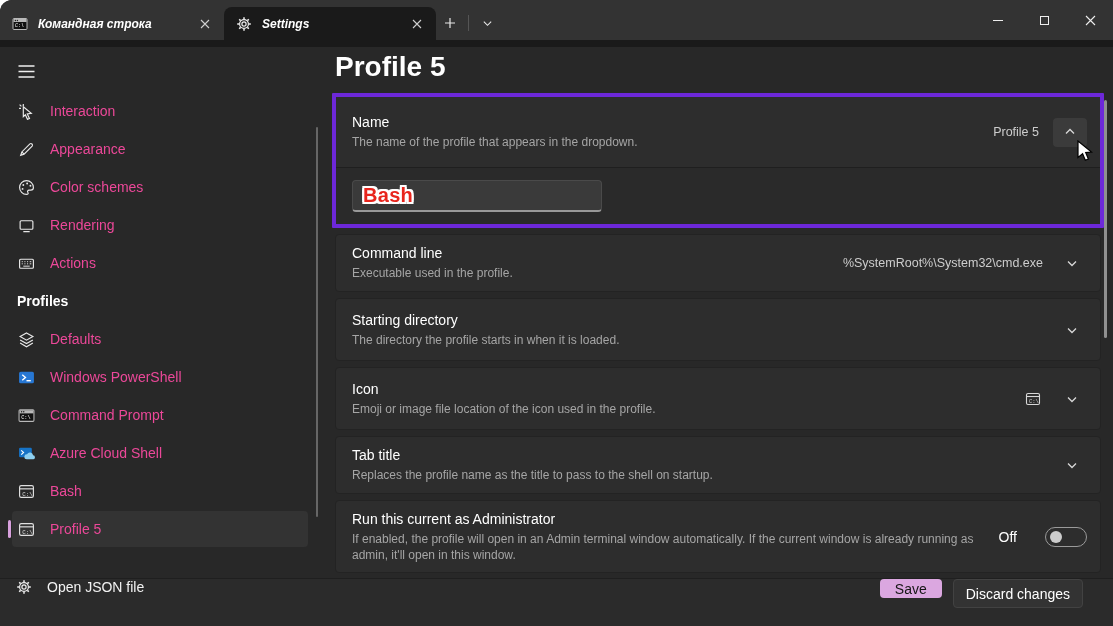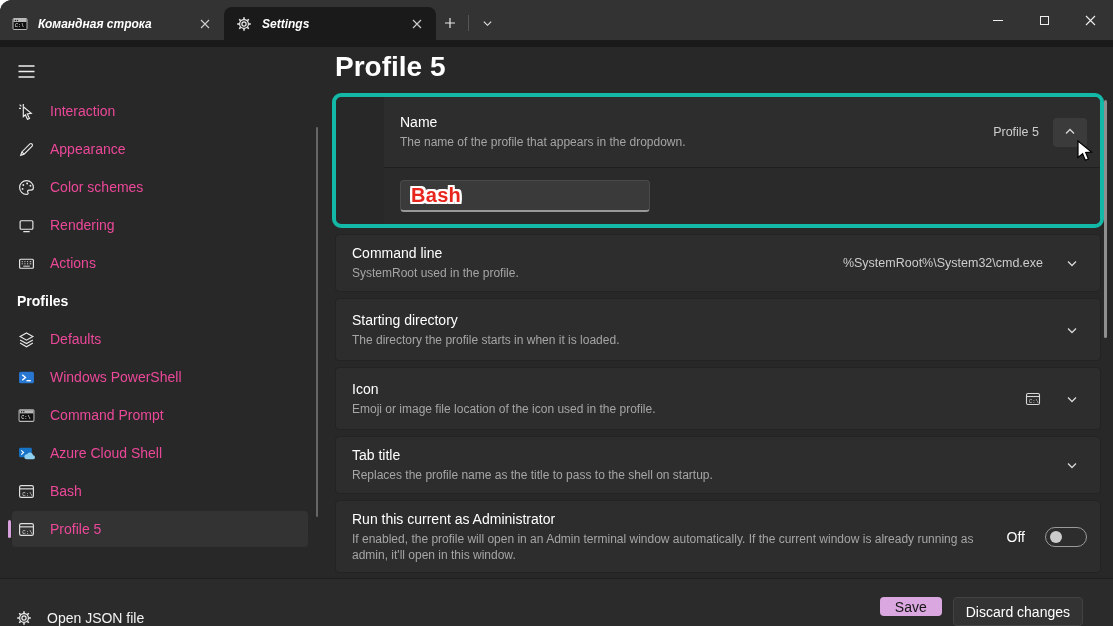--- a/index.html
+++ b/index.html
@@ -32,44 +32,44 @@
   .side-item .ic { width:18px; display:flex; justify-content:center; }
   .side-label { color:#ec4899; font-size:14px; }
   .side-header { height:36px; margin:2px 12px; display:flex; align-items:center; padding-left:5px; color:#ffffff; font-size:14px; font-weight:700; }
   .side-item.selected { background:#333333; }
   .side-item.selected::before { content:""; position:absolute; left:-4px; top:9px; width:3px; height:18px; border-radius:2px; background:#d8a0dd; }
   .side-scroll { position:absolute; left:316px; top:80px; width:2px; height:390px; background:#666; border-radius:2px; }
 
   
   .page-title { color:#ffffff; font-size:28px; font-weight:700; line-height:34px; margin-bottom:9px; }
   .rows { display:flex; flex-direction:column; gap:6px; }
-  .annot-box { border:4px solid #14b8a6; border-radius:9px; margin:0 -3px; overflow:hidden;padding-left:48px; }
+  .annot-box { border:4px solid #6d28d9; border-radius:1px; margin:0 -3px; overflow:hidden; }
   .expander-header { background:#2d2d2d; height:71px; display:flex; align-items:center; padding:0 13px 0 16px; border-bottom:1px solid #1f1f1f; }
   .expander-body { background:#2a2a2a; height:56px; display:flex; align-items:center; padding:0 16px; }
   .row { background:#2d2d2d; border:1px solid #232323; border-radius:4px; display:flex; align-items:center; padding:0 13px 0 16px; cursor:pointer; }
   .row.h58 { height:58px; } .row.h63 { height:63px; } .row.h73 { height:73px; }
   .row-text { flex:1; }
   .row-title { color:#ffffff; font-size:14px; margin-bottom:4px; }
   .row-desc { color:#a5a5a5; font-size:12px; line-height:16px; }
   .row-desc.narrow { max-width:632px; }
   .row-value { color:#cdcdcd; font-size:12.5px; margin-right:14px; white-space:nowrap; }
   .chev-btn { background:#3b3b3b; border:none; border-radius:4px; width:34px; height:29px; display:flex; align-items:center; justify-content:center; cursor:pointer; }
   .chev-plain { width:30px; display:flex; align-items:center; justify-content:center; }
   .mini-ic { margin-right:16px; display:flex; }
   .name-input { width:250px; height:32px; background:#3a3a3a; border:1px solid #4a4a4a; border-bottom:2px solid #989898; border-radius:4px; display:flex; align-items:center; padding-left:10px; cursor:text; }
   .annot-text { color:#e8251d; font-size:20px; font-weight:700; letter-spacing:.3px;
     text-shadow:-2px -2px 0 #fff, 2px -2px 0 #fff, -2px 2px 0 #fff, 2px 2px 0 #fff, -2px 0 0 #fff, 2px 0 0 #fff, 0 -2px 0 #fff, 0 2px 0 #fff; }
-  .toggle-wrap { display:flex; align-items:center; gap:20px; }
+  .toggle-wrap { display:flex; align-items:center; gap:28px; }
   .toggle-label { color:#ffffff; font-size:14px; }
   .toggle { width:42px; height:20px; border:1px solid #9a9a9a; border-radius:10px; background:#2d2d2d; position:relative; cursor:pointer; }
   .toggle-knob { position:absolute; left:4px; top:3px; width:12px; height:12px; border-radius:50%; background:#cccccc; }
   .main-scroll { position:absolute; left:1104px; top:100px; width:3px; height:238px; background:#8f8f8f; border-radius:2px; }
 
   
-  .footer { height:48px; background:#2b2b2b; border-top:1px solid #1f1f1f; display:flex; align-items:flex-end; padding:0 30px 0 16px; }
+  .footer { height:48px; background:#2b2b2b; border-top:1px solid #1f1f1f; display:flex; align-items:flex-start; padding:0 30px 0 16px; }
   .open-json { display:flex; align-items:center; gap:15px; background:none; border:none; cursor:pointer; }
   .open-json-label { color:#f2f2f2; font-size:14px; }
   .footer-btns { margin-left:auto; display:flex; gap:11px; }
   .btn-save { background:#dba7e0; color:#161616; border:none; border-radius:4px; height:19px; padding:0 15px; font-size:14px; font-family:inherit; cursor:pointer; }
   .btn-discard { background:#333333; color:#ffffff; border:1px solid #424242; border-radius:4px; height:29px; padding:0 12px; font-size:14px; font-family:inherit; cursor:pointer; }
 
   .cursor { position:absolute; left:1077px; top:140px; pointer-events:none; }
   svg { display:block; }
 </style>
 </head>
@@ -288,21 +288,21 @@
           <div class="expander-body">
             <div class="name-input">
               <span class="annot-text">Bash</span>
             </div>
           </div>
         </div>
 
         <div class="row h58">
           <div class="row-text">
             <div class="row-title">Command line</div>
-            <div class="row-desc">SystemRoot used in the profile.</div>
+            <div class="row-desc">Executable used in the profile.</div>
           </div>
           <span class="row-value">%SystemRoot%\System32\cmd.exe</span>
           <span class="chev-plain">
             <svg width="12" height="12" viewBox="0 0 12 12">
                 <path d="M2 4.5 L6 8.5 L10 4.5" fill="none" stroke="#d8d8d8" stroke-width="1.3"></path>
               </svg>
           </span>
         </div>
 
         <div class="row h63">

